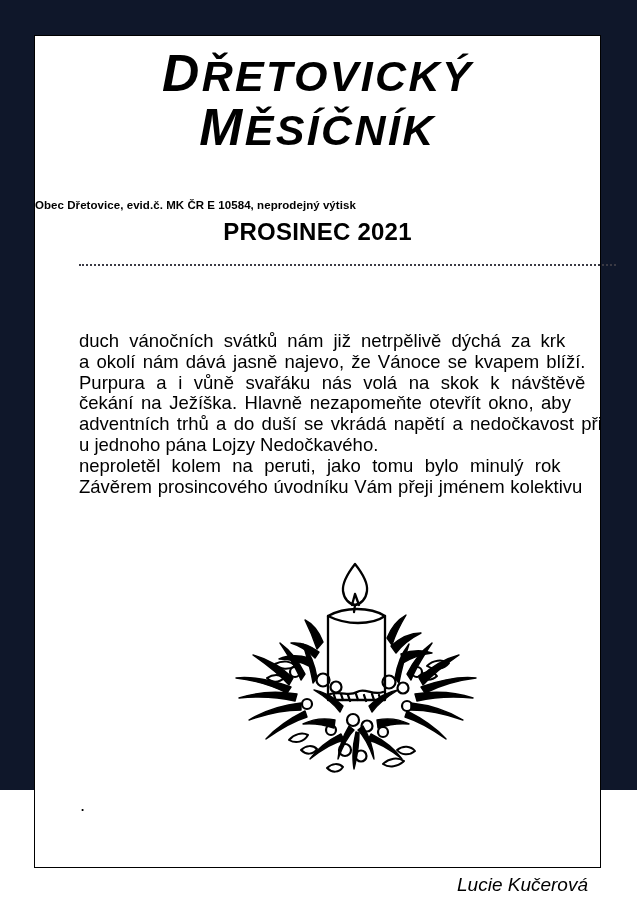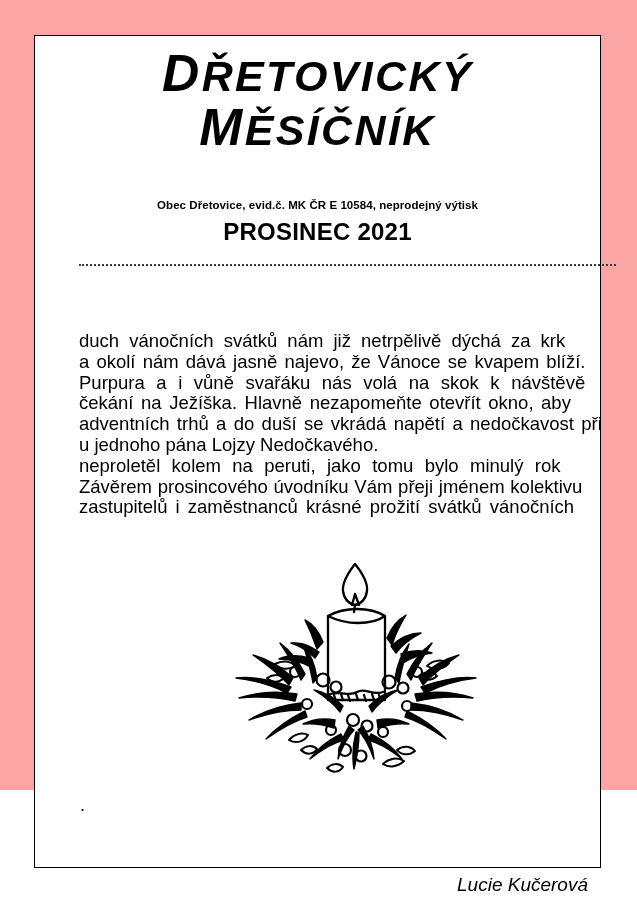--- a/index.html
+++ b/index.html
@@ -15,21 +15,21 @@
     font-family: "Liberation Sans", sans-serif;
     color: #000000;
   }
 
   #page-sheet {
     position: absolute;
     left: 0;
     top: 0;
     width: 637px;
     height: 790px;
-    background: #fca5a5;
+    background: #0f172a;
   }
 
   
   #page-frame {
     position: absolute;
     left: 34px;
     top: 35px;
     width: 567px;
     height: 833px;
     border: 1.6px solid #000000;
@@ -67,21 +67,21 @@
   
   .cap {
     font-size: 1.20em;
   }
 
   #masthead-registration {
     position: absolute;
     left: 0;
     top: 163px;
     width: 100%;
-    text-align: center;
+    text-align: left;
     font-size: 11.5px;
     font-weight: bold;
     letter-spacing: 0.005em;
     white-space: nowrap;
   }
 
   #masthead-issue {
     position: absolute;
     left: 0;
     top: 182px;
@@ -204,21 +204,20 @@
 
     <div id="body-block">
       <span class="body-line j1">duch vánočních svátků nám již netrpělivě dýchá za krk</span>
       <span class="body-line j2">a okolí nám dává jasně najevo, že Vánoce se kvapem blíží.</span>
       <span class="body-line j3">Purpura a i vůně svařáku nás volá na skok k návštěvě</span>
       <span class="body-line j5">čekání na Ježíška. Hlavně nezapomeňte otevřít okno, aby</span>
       <span class="body-line j4">adventních trhů a do duší se vkrádá napětí a nedočkavost při</span>
       <span class="body-line j7">u jednoho pána Lojzy Nedočkavého.</span>
       <span class="body-line j6">neproletěl kolem na peruti, jako tomu bylo minulý rok</span>
       <span class="body-line j8">Závěrem prosincového úvodníku Vám přeji jménem kolektivu</span>
-      <span class="body-line j9">zastupitelů i zaměstnanců krásné prožití svátků vánočních</span>
     </div>
 
     <div id="illustration">
       <svg viewBox="0 0 250 232" xmlns="http://www.w3.org/2000/svg" aria-hidden="true">
         <g fill="none" stroke="#000000" stroke-width="2.3" stroke-linecap="round" stroke-linejoin="round">
 
           <path d="M124 10 C132 20 137 29 136 37 C135 45 130 50 124 51 C118 50 113 45 112 37 C111 28 117 19 124 10 Z"></path>
           <path d="M124 40 L121 51 M124 40 L128 51"></path>
 
           <path d="M124 51 L123 58"></path>

